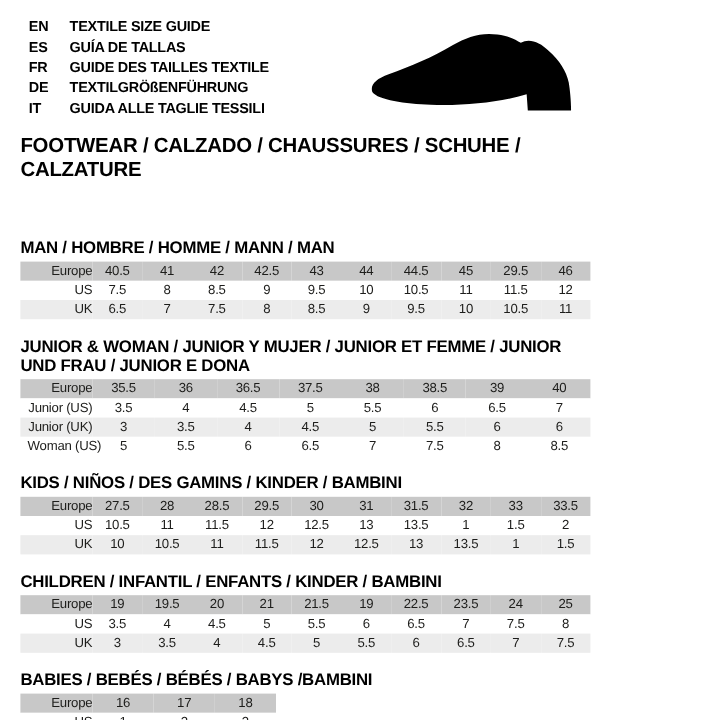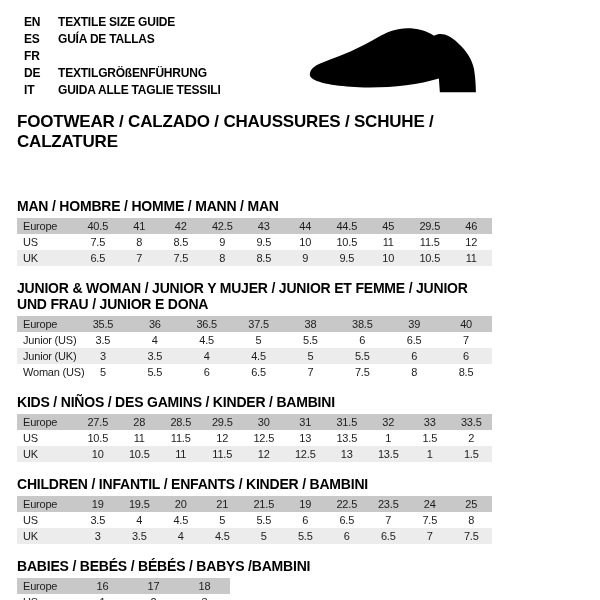--- a/index.html
+++ b/index.html
@@ -18,41 +18,42 @@
   .shoe{position:absolute;top:22px;right:13px;width:186px;height:76px;}
   .shoe svg{width:100%;height:100%;display:block;}
   
   .category{margin:13px 0 0 0;font-size:17px;font-weight:bold;letter-spacing:-0.2px;color:#000;}
   
   .size-section{margin-top:14px;}
   #tables .size-section:first-child{margin-top:46px;}
   .section-title{margin:0 0 4px 0;font-size:14px;font-weight:bold;letter-spacing:-0.2px;color:#000;}
   .size-table{border-collapse:collapse;table-layout:fixed;}
   .size-table td{font-size:11px;line-height:16px;height:16px;padding:0;text-align:center;white-space:nowrap;letter-spacing:-0.2px;}
-  .size-table td.lbl{text-align:left;padding-left:6px;}
+  .size-table td.lbl{text-align:right;padding-left:6px;}
   tr.r-europe{background:var(--europe-bg,#c8c8c8);}
   tr.r-white{background:var(--row-bg,#ffffff);}
   tr.r-alt{background:var(--alt-bg,#ececec);}
 </style>
 </head>
 <body>
 
 <div class="page">
   <header>
     <div class="langs" id="langs">
         <div class="lang-row">
           <span class="lang-code">EN</span>
           <span class="lang-label">TEXTILE SIZE GUIDE</span>
         </div>
         <div class="lang-row">
           <span class="lang-code">ES</span>
           <span class="lang-label">GUÍA DE TALLAS</span>
         </div>
         <div class="lang-row">
           <span class="lang-code">FR</span>
+          <span class="lang-label">GUIDE DES TAILLES TEXTILE</span>
         </div>
         <div class="lang-row">
           <span class="lang-code">DE</span>
           <span class="lang-label">TEXTILGRÖßENFÜHRUNG</span>
         </div>
         <div class="lang-row">
           <span class="lang-code">IT</span>
           <span class="lang-label">GUIDA ALLE TAGLIE TESSILI</span>
         </div>
       </div>

